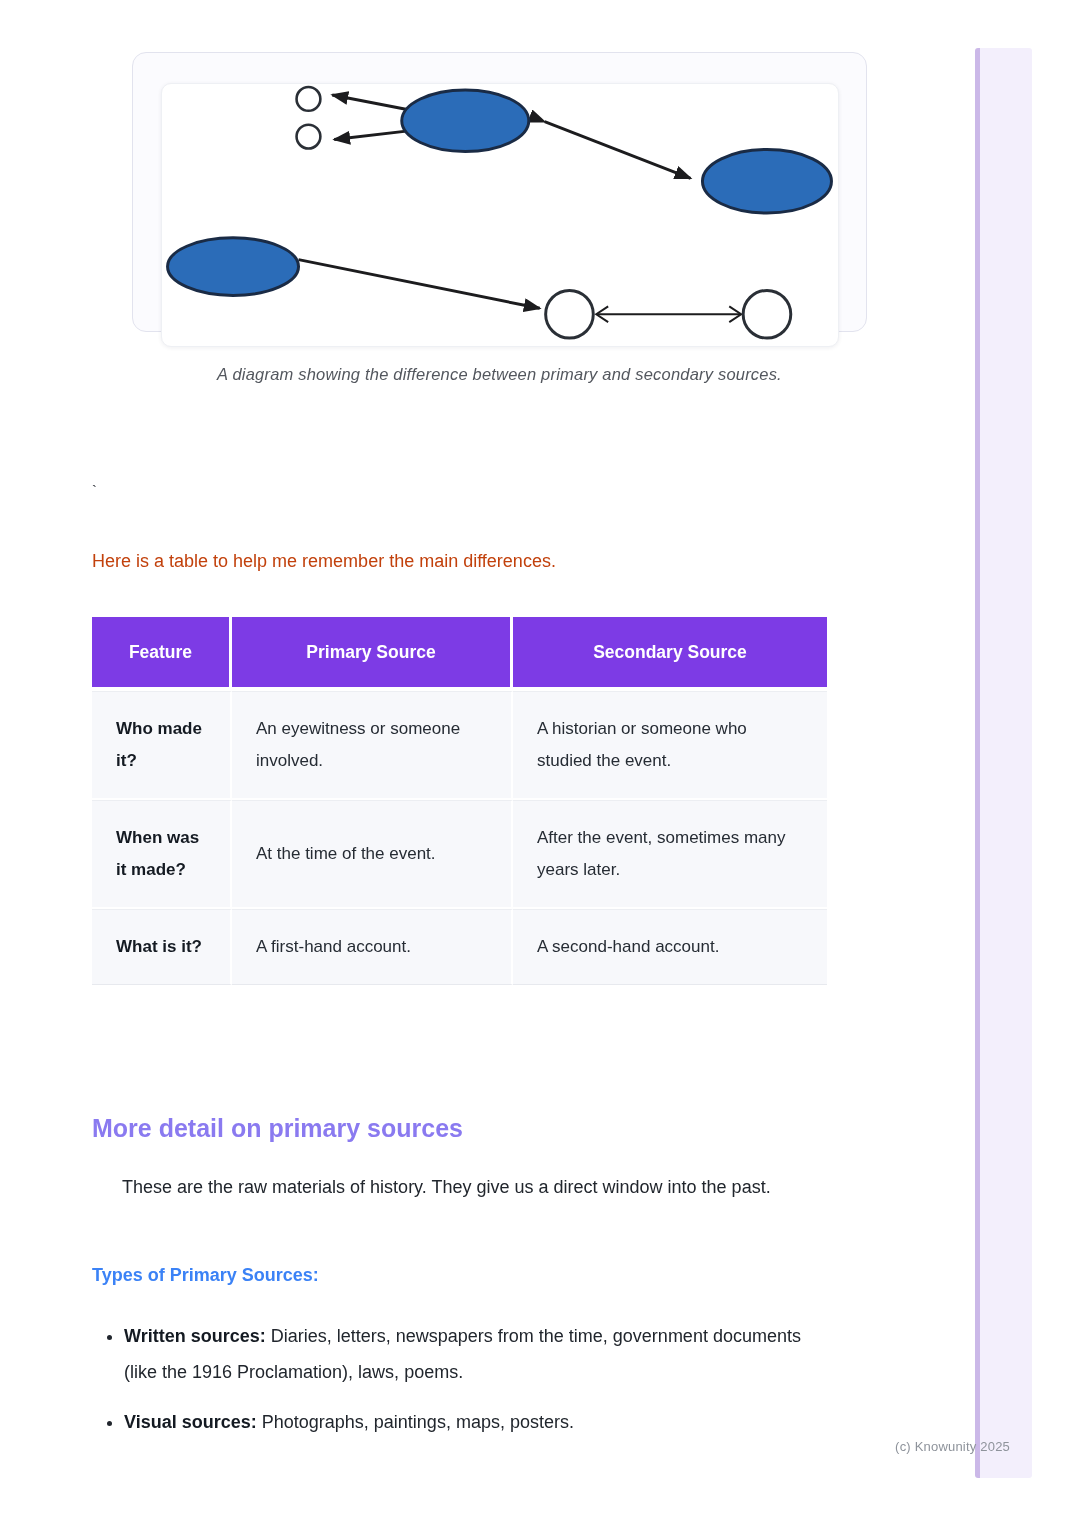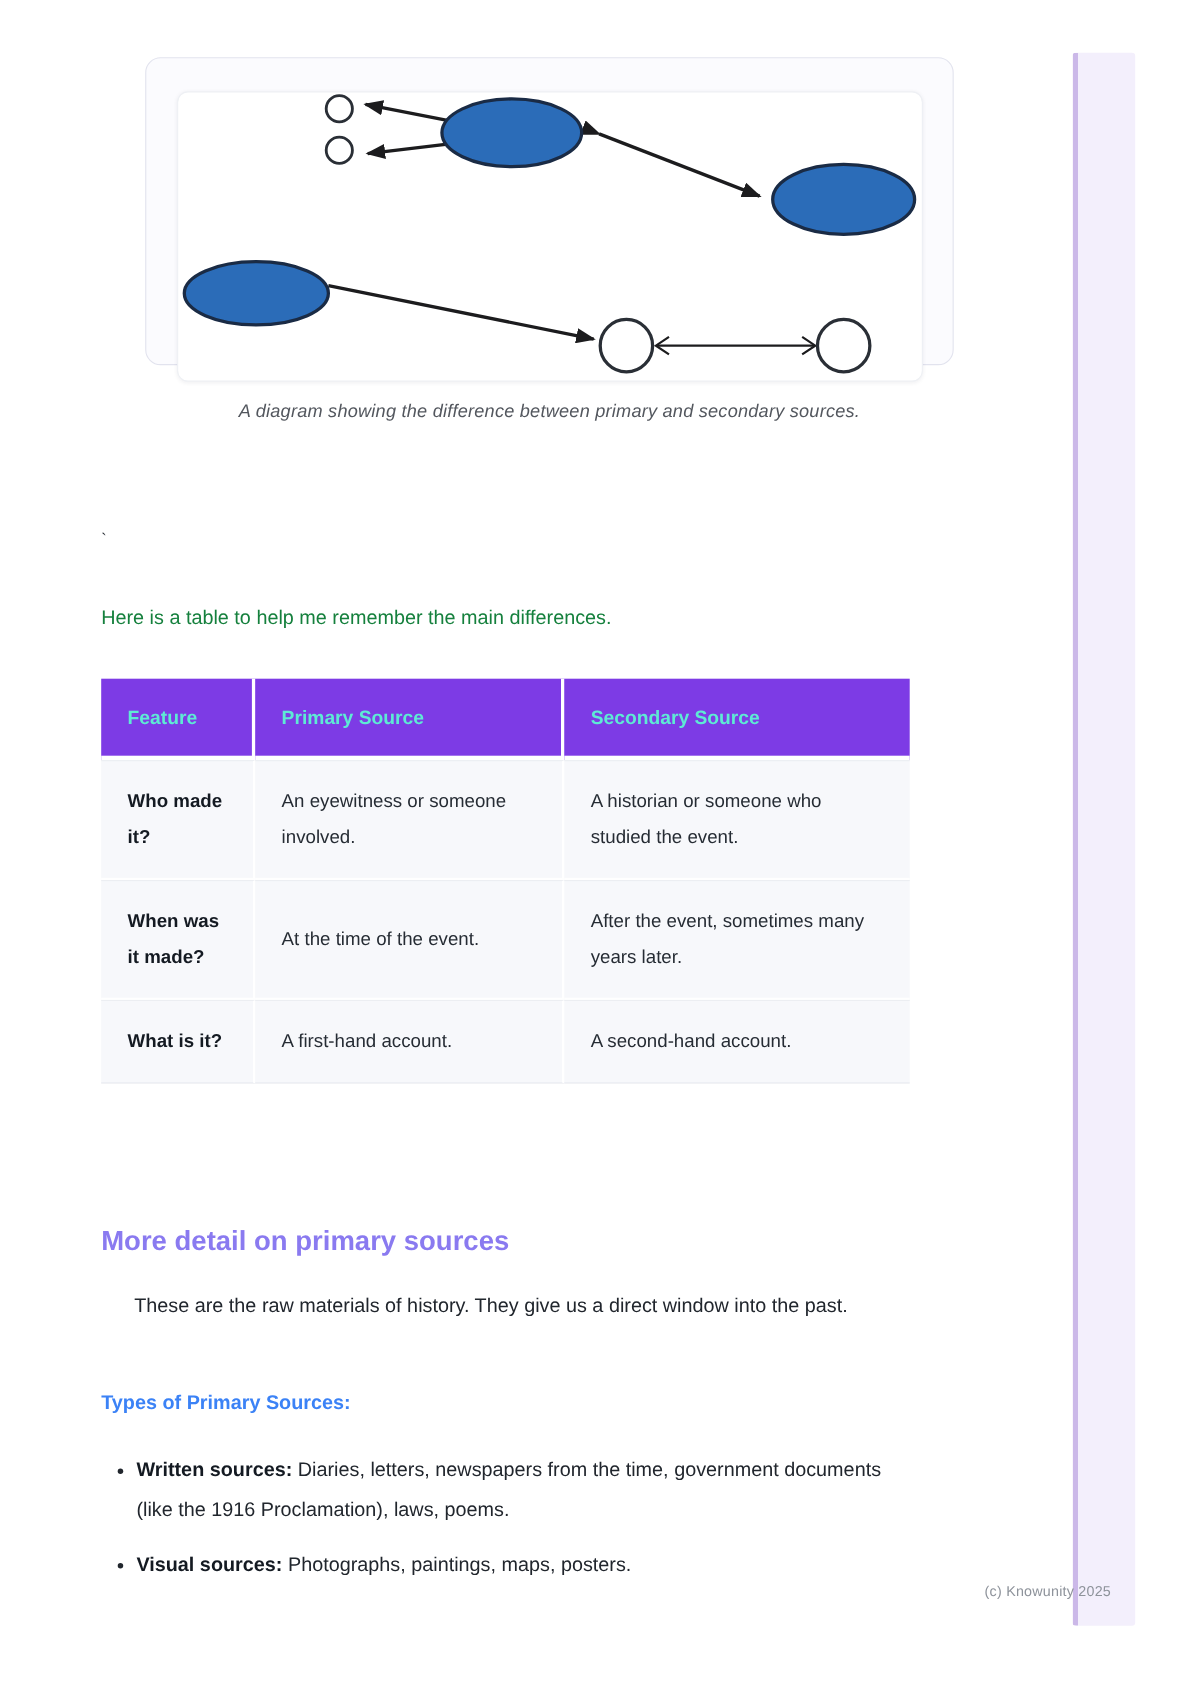--- a/index.html
+++ b/index.html
@@ -38,32 +38,32 @@
   .fig-thin { stroke:var(--arrow,#1c1c1e); stroke-width:2; fill:none; }
   .figure-caption {
     position:absolute; left:0; right:0; top:312px; text-align:center;
     font-style:italic; font-size:16.5px; color:#53575e; letter-spacing:.2px;
   }
 
   .stray { position:absolute; left:92px; top:482px; font-size:15px; color:#2a2f36; z-index:2; }
 
   .intro {
     position:absolute; left:92px; top:551px; width:734px;
-    font-size:18px; color:#15803d; z-index:2;
+    font-size:18px; color:#c2410c; z-index:2;
   }
 
   
   .diff-table {
     position:absolute; left:92px; top:617px; width:735px;
     border-collapse:separate; border-spacing:0; z-index:2;
     font-size:17px;
   }
   .diff-table th {
-    background:var(--table-header-bg,#7d3be5); color:#5eead4;
-    font-weight:bold; font-size:17.5px; text-align:left;
+    background:var(--table-header-bg,#7d3be5); color:#ffffff;
+    font-weight:bold; font-size:17.5px; text-align:center;
     padding:19px 24px; line-height:32px;
     border-right:3px solid #ffffff; border-bottom:4px solid #ffffff;
   }
   .diff-table th:last-child { border-right:none; }
   .diff-table td {
     background:#f7f8fb; color:#262c34;
     padding:21px 24px; line-height:32px; vertical-align:middle;
     border-right:2px solid #ffffff; border-bottom:2px solid #ffffff;
     border-top:1px solid #eceef2;
   }

